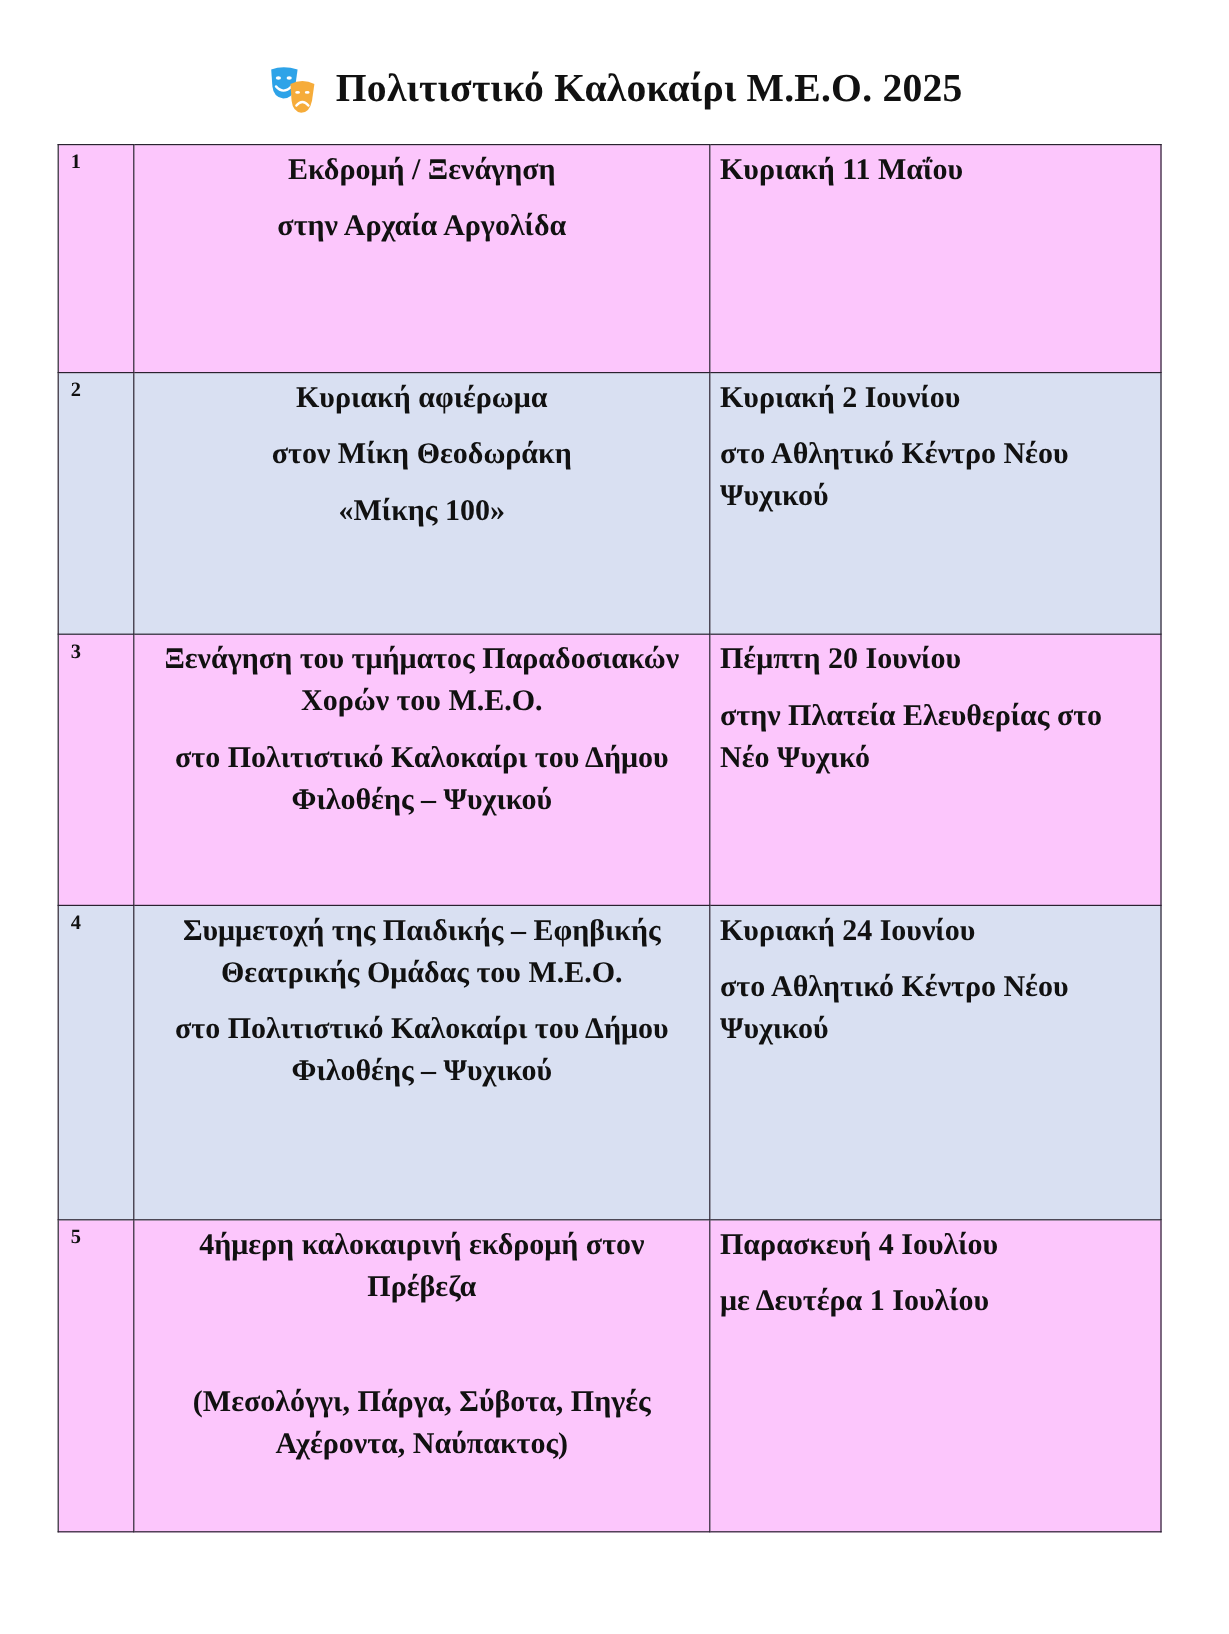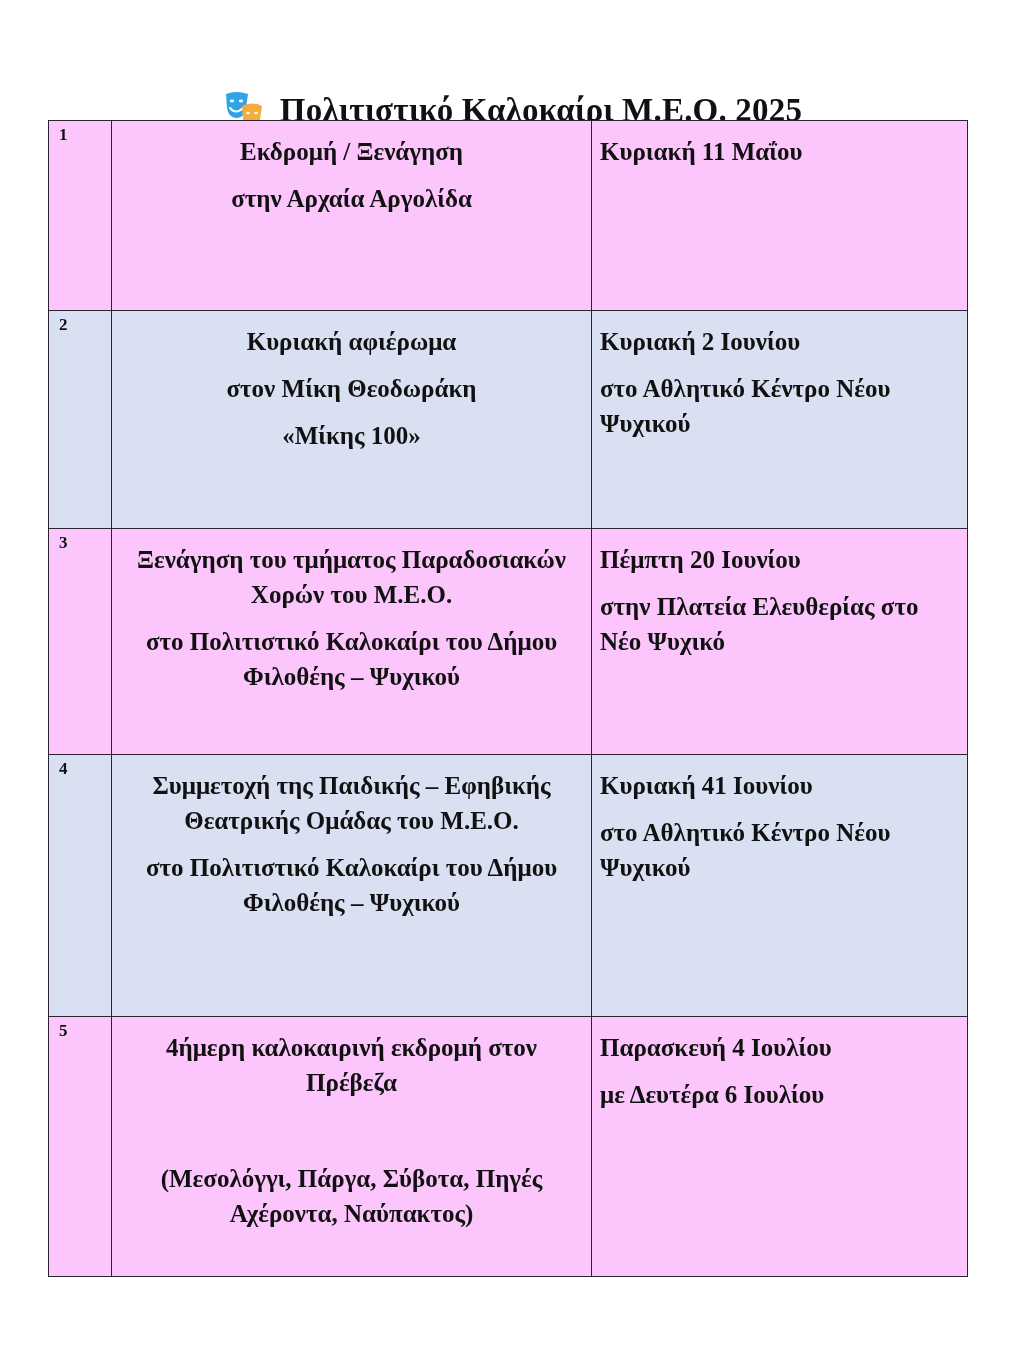--- a/index.html
+++ b/index.html
@@ -18,21 +18,20 @@
     .title-bar {
       position: absolute;
       top: 48px;
       left: 0;
       width: 1024px;
       height: 52px;
       display: flex;
       align-items: center;
       justify-content: center;
       gap: 14px;
-      margin-top: 36px;
     }
     .title-icon {
       width: 44px;
       height: 44px;
       display: inline-block;
     }
     .title-text {
       font-size: 33px;
       font-weight: bold;
       letter-spacing: 0.2px;
@@ -66,21 +65,21 @@
     .row-pink td { background: #fcc6fc; }
     .row-blue td { background: #d9e0f2; }
     .para {
       font-size: 25px;
       font-weight: bold;
       line-height: 35px;
       margin: 0 8px;
     }
     .para + .para { margin-top: 12px; }
     .para.gap-lg { margin-top: 61px !important; }
-    .cell-inner { padding-top: 13px; }
+    .cell-inner { padding-top: 3px; }
   </style>
 </head>
 <body>
 
 <div class="title-bar">
   <span class="title-icon">
     <svg width="44" height="44" viewBox="0 0 44 44">
 
       <path d="M4 6 Q14 2 26 6 L24 20 Q22 30 14 30 Q6 29 5 20 Z" fill="#2ea3e8"></path>
       <ellipse cx="10" cy="13" rx="2.2" ry="1.4" fill="#ffffff"></ellipse>
@@ -150,35 +149,35 @@
     <tr class="row-blue" style="height:262px;">
       <td class="num-cell">4</td>
       <td class="event-cell">
         <div class="cell-inner">
           <div class="para">Συμμετοχή της Παιδικής – Εφηβικής Θεατρικής Ομάδας του Μ.Ε.Ο.</div>
           <div class="para">στο Πολιτιστικό Καλοκαίρι του Δήμου Φιλοθέης – Ψυχικού</div>
         </div>
       </td>
       <td class="date-cell">
         <div class="cell-inner">
-          <div class="para">Κυριακή  41 Ιουνίου</div>
+          <div class="para">Κυριακή  24 Ιουνίου</div>
           <div class="para">στο Αθλητικό Κέντρο Νέου Ψυχικού</div>
         </div>
       </td>
     </tr>
 
     <tr class="row-pink" style="height:260px;">
       <td class="num-cell">5</td>
       <td class="event-cell">
         <div class="cell-inner">
           <div class="para">4ήμερη καλοκαιρινή εκδρομή στον Πρέβεζα</div>
           <div class="para gap-lg">(Μεσολόγγι, Πάργα, Σύβοτα, Πηγές Αχέροντα, Ναύπακτος)</div>
         </div>
       </td>
       <td class="date-cell">
         <div class="cell-inner">
           <div class="para">Παρασκευή 4 Ιουλίου</div>
-          <div class="para">με Δευτέρα  6 Ιουλίου</div>
+          <div class="para">με Δευτέρα  1 Ιουλίου</div>
         </div>
       </td>
     </tr>
   </tbody>
 </table>
 
 </body></html>

